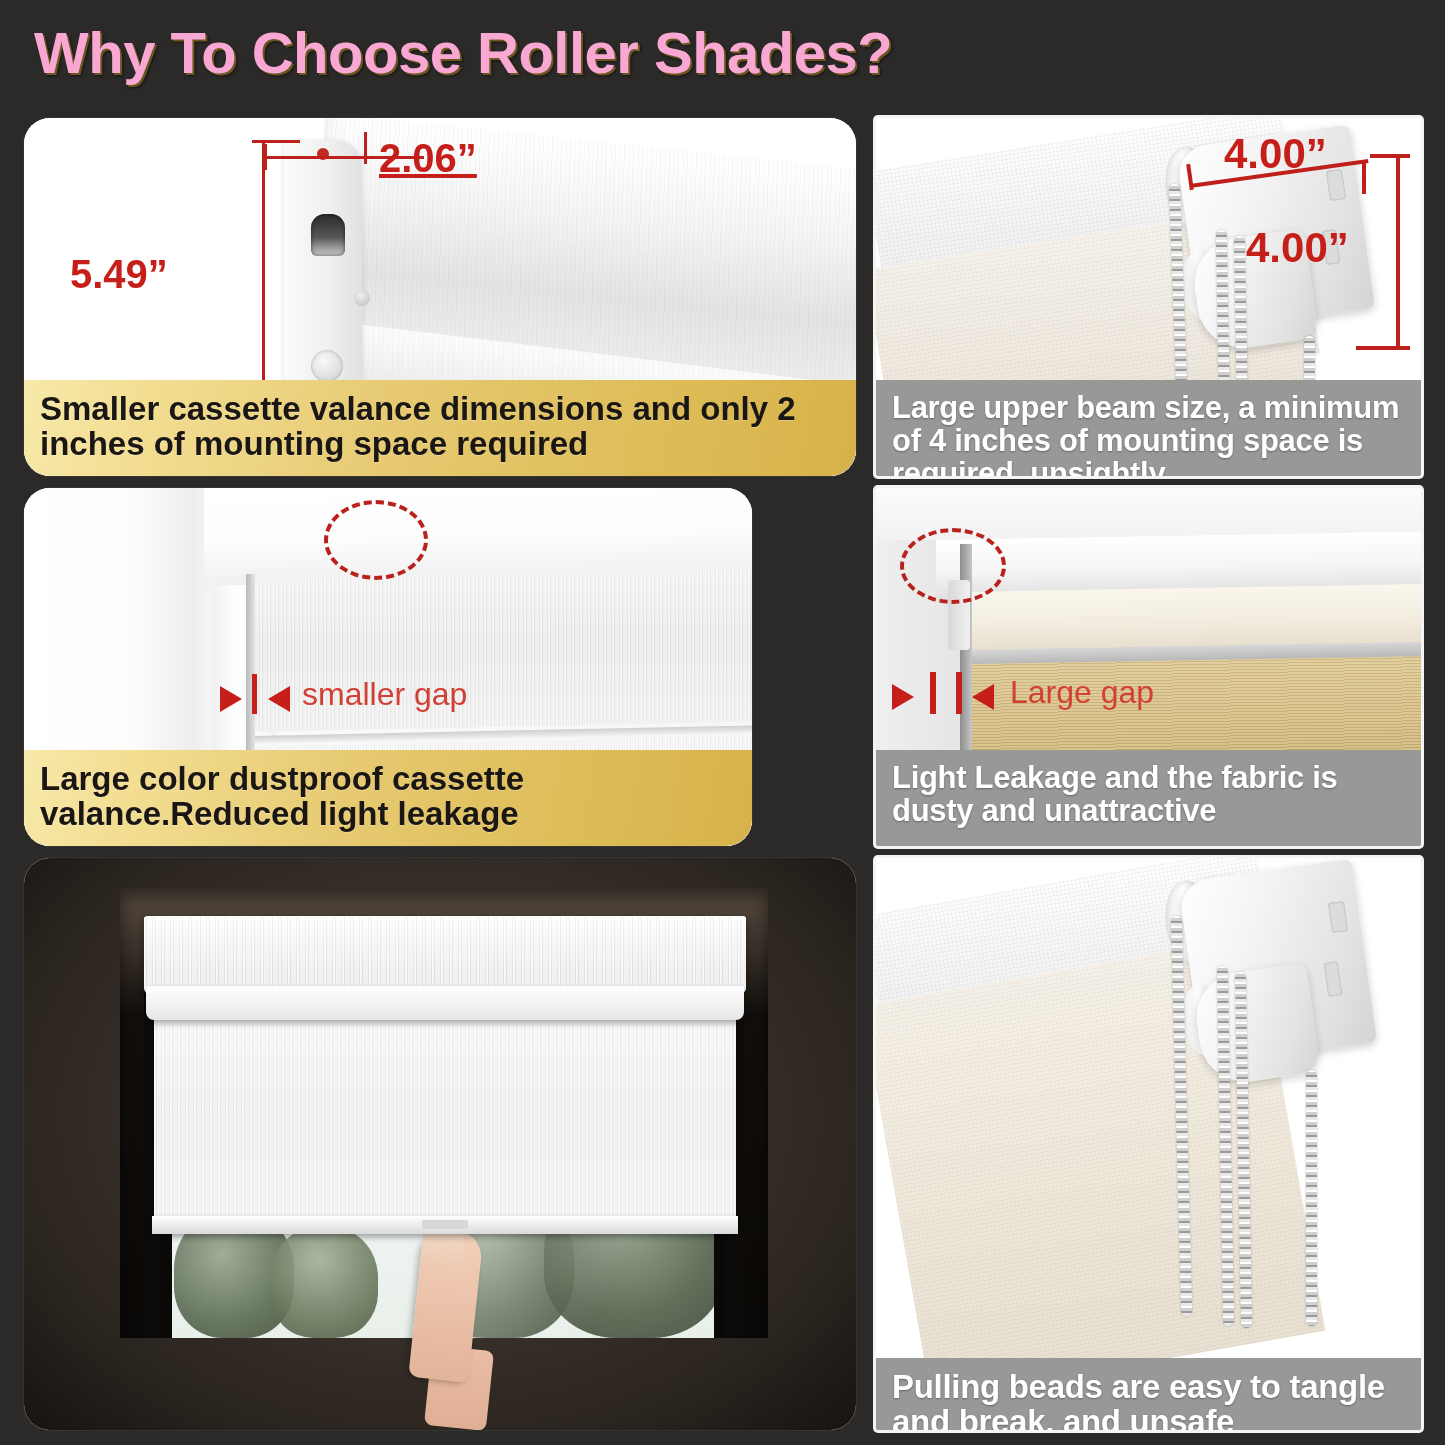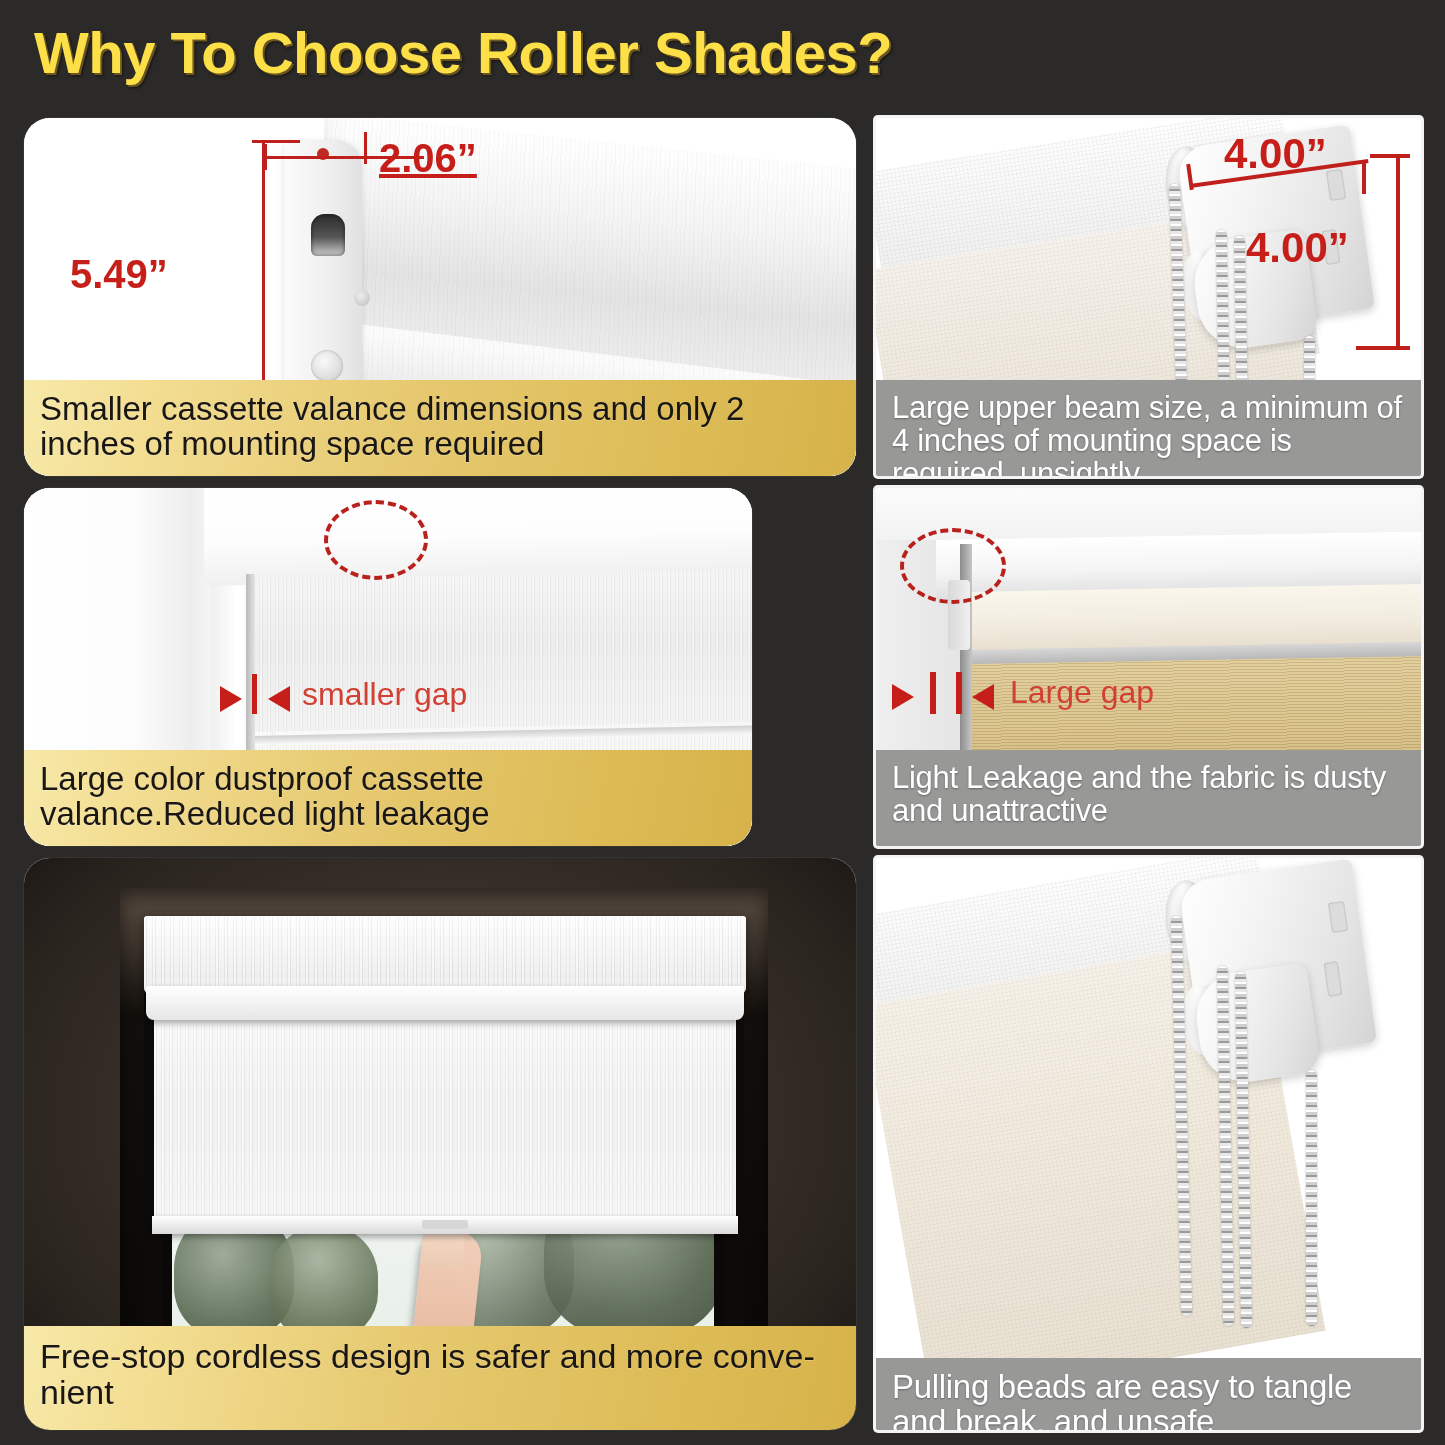--- a/index.html
+++ b/index.html
@@ -13,21 +13,21 @@
 
   
   .title-bar{
     position:absolute;left:0;top:0;width:1445px;height:104px;
     display:flex;align-items:center;
   }
   .title-text{
     margin-left:34px;
     font-size:58px;font-weight:bold;
     letter-spacing:-0.5px;
-    color:#fde047;
+    color:#f9a8d4;
     text-shadow:2px 2px 0 #6b5520, 3px 3px 3px rgba(0,0,0,.55);
     white-space:nowrap;
   }
 
   
   .grid{position:absolute;left:0;top:104px;width:1445px;height:1341px;}
 
   .panel{position:absolute;overflow:hidden;}
   .panel.good{border-radius:26px;background:#fff;
               box-shadow:0 0 0 1px rgba(255,255,255,.05);}
@@ -42,21 +42,21 @@
   #p-good-3{left:24px;  top:754px; width:832px; height:572px;}
   #p-bad-3 {left:876px; top:754px; width:545px; height:572px;}
 
   .stage{position:absolute;left:0;top:0;right:0;bottom:0;}
 
   
   .caption{
     position:absolute;left:0;right:0;bottom:0;
     box-sizing:border-box;
     padding:12px 16px 14px 16px;
-    font-weight:normal;
+    font-weight:bold;
     line-height:1.06;
     z-index:40;
   }
   .caption.gold{
     background:linear-gradient(100deg,#f7e9a9 0%,#f3de93 14%,#e6c970 46%,#ddbc56 78%,#d7b24a 100%);
     color:#191614;
     font-size:33px;
     border-bottom-left-radius:26px;border-bottom-right-radius:26px;
     height:96px;
     text-shadow:0 1px 0 rgba(255,255,255,.25);
@@ -548,21 +548,20 @@
       <div class="forearm"></div>
       <div class="hand"></div>
       <div class="finger"></div>
 
       <div class="shade-body"></div>
       <div class="shade-hem"></div>
       <div class="hem-tab"></div>
       <div class="shade-head"></div>
       <div class="shade-lip"></div>
     </div>
-    <div class="caption gold">Free-stop cordless design is safer and more conve-nient</div>
   </div>
 
   <div class="panel bad" id="p-bad-3">
     <div class="stage">
       <div class="bb-bg"></div>
       <div class="bb-fabric-top"></div>
       <div class="bb-tan"></div>
       <div class="bb-fabric-main"></div>
 
       <div class="roller-end" style="left:290px;top:22px;"></div>

